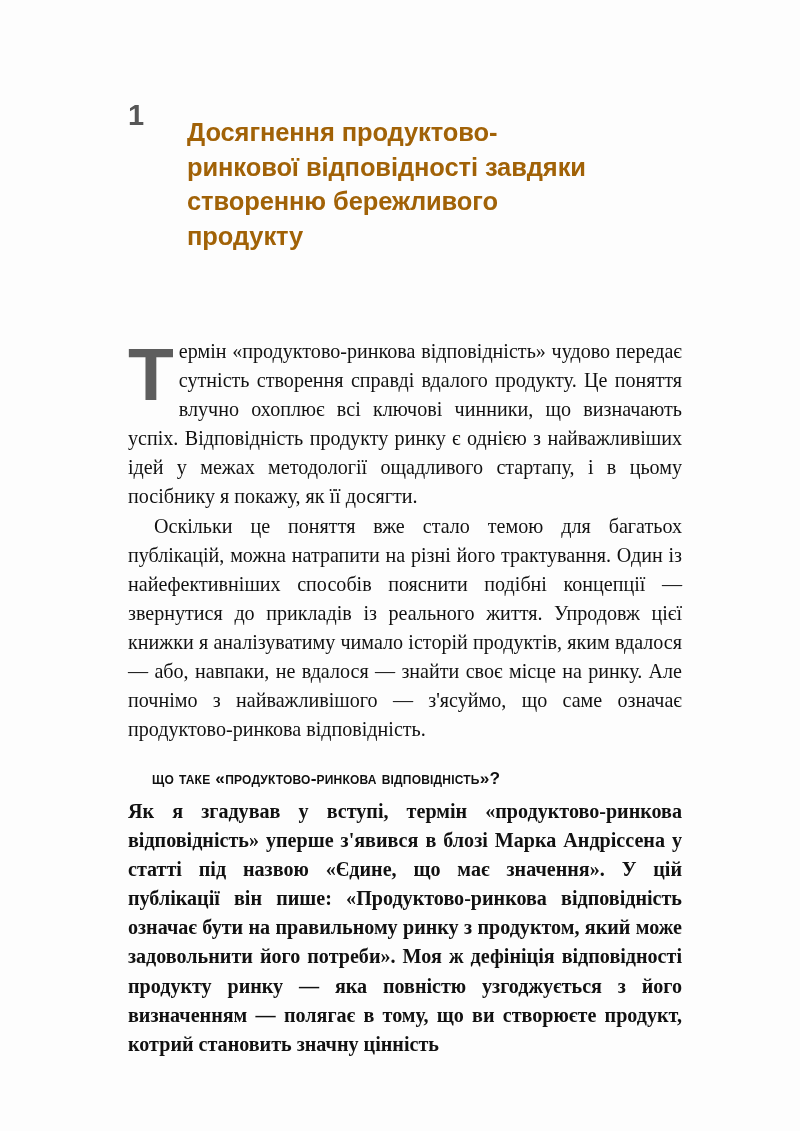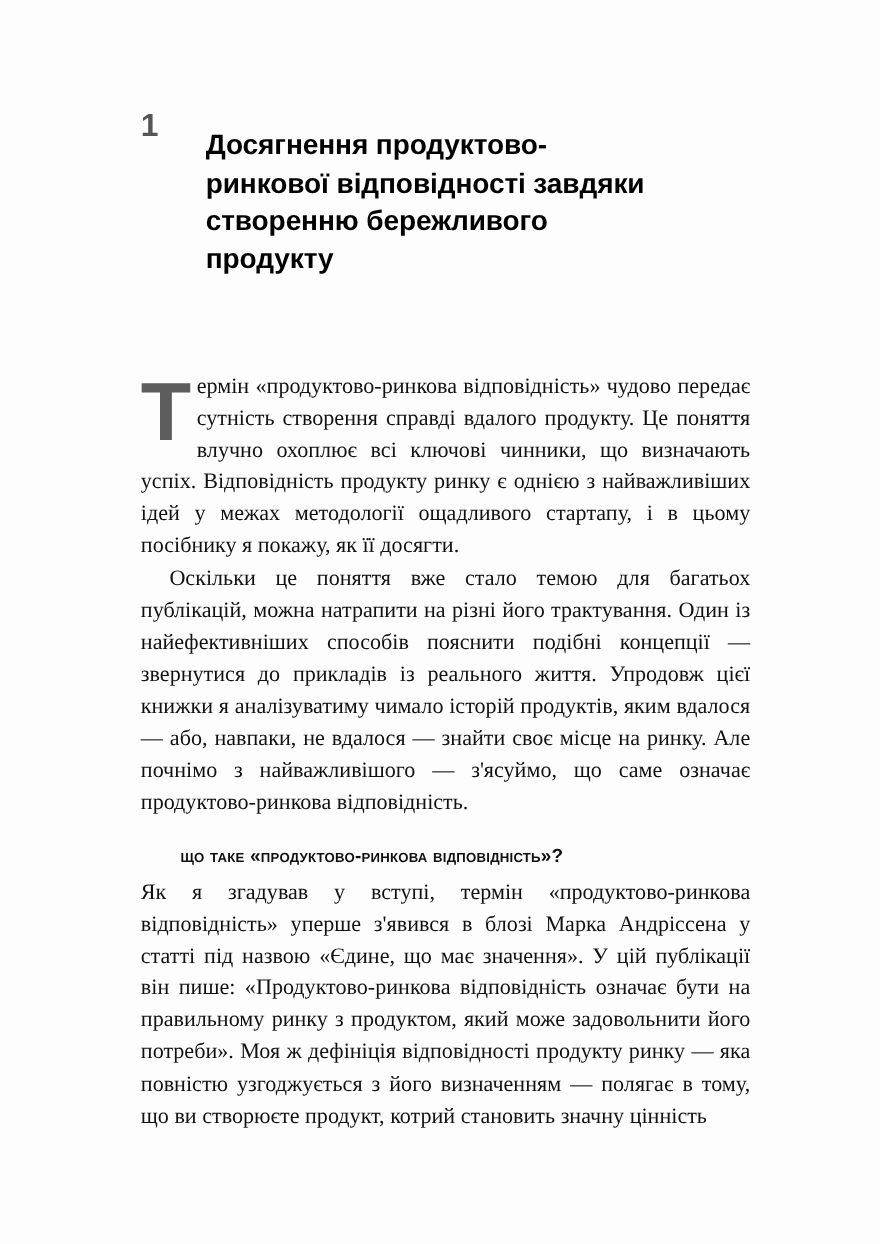--- a/index.html
+++ b/index.html
@@ -42,21 +42,21 @@
     width: 59px;
     flex: 0 0 59px;
     letter-spacing: -0.5px;
   }
 
   .chapter-title {
     font-family: "Liberation Sans", "DejaVu Sans", sans-serif;
     font-weight: 700;
     font-size: 25.5px;
     line-height: 34.5px;
-    color: #000000;
+    color: #a16207;
     letter-spacing: -0.1px;
     max-width: 420px;
   }
 
   
   .body-block {
     position: absolute;
     left: 128px;
     top: 337px;
     width: 554px;
@@ -88,21 +88,21 @@
     padding: 0;
   }
 
   .lead-bold {
     font-weight: 400;
   }
 
   
   .section-heading {
     position: absolute;
-    left: 164px;
+    left: 152px;
     top: 753px;
     font-family: "Liberation Sans", "DejaVu Sans", sans-serif;
     font-weight: 700;
     font-size: 17.3px;
     line-height: 22px;
     color: #0f0f0f;
     letter-spacing: 0.2px;
     font-variant: small-caps;
     text-transform: lowercase;
     white-space: nowrap;
@@ -111,20 +111,21 @@
 
   .section-block {
     position: absolute;
     left: 128px;
     top: 797px;
     width: 554px;
   }
 
   .section-block p.body-para {
     text-indent: 0;
+    font-weight: bold;
   }
 </style>
 </head>
 <body>
 
 <div class="page">
 
   <div class="chapter-header">
     <div class="chapter-number">1</div>
     <h1 class="chapter-title">Досягнення продуктово-ринкової відповідності завдяки створенню бережливого продукту</h1>

